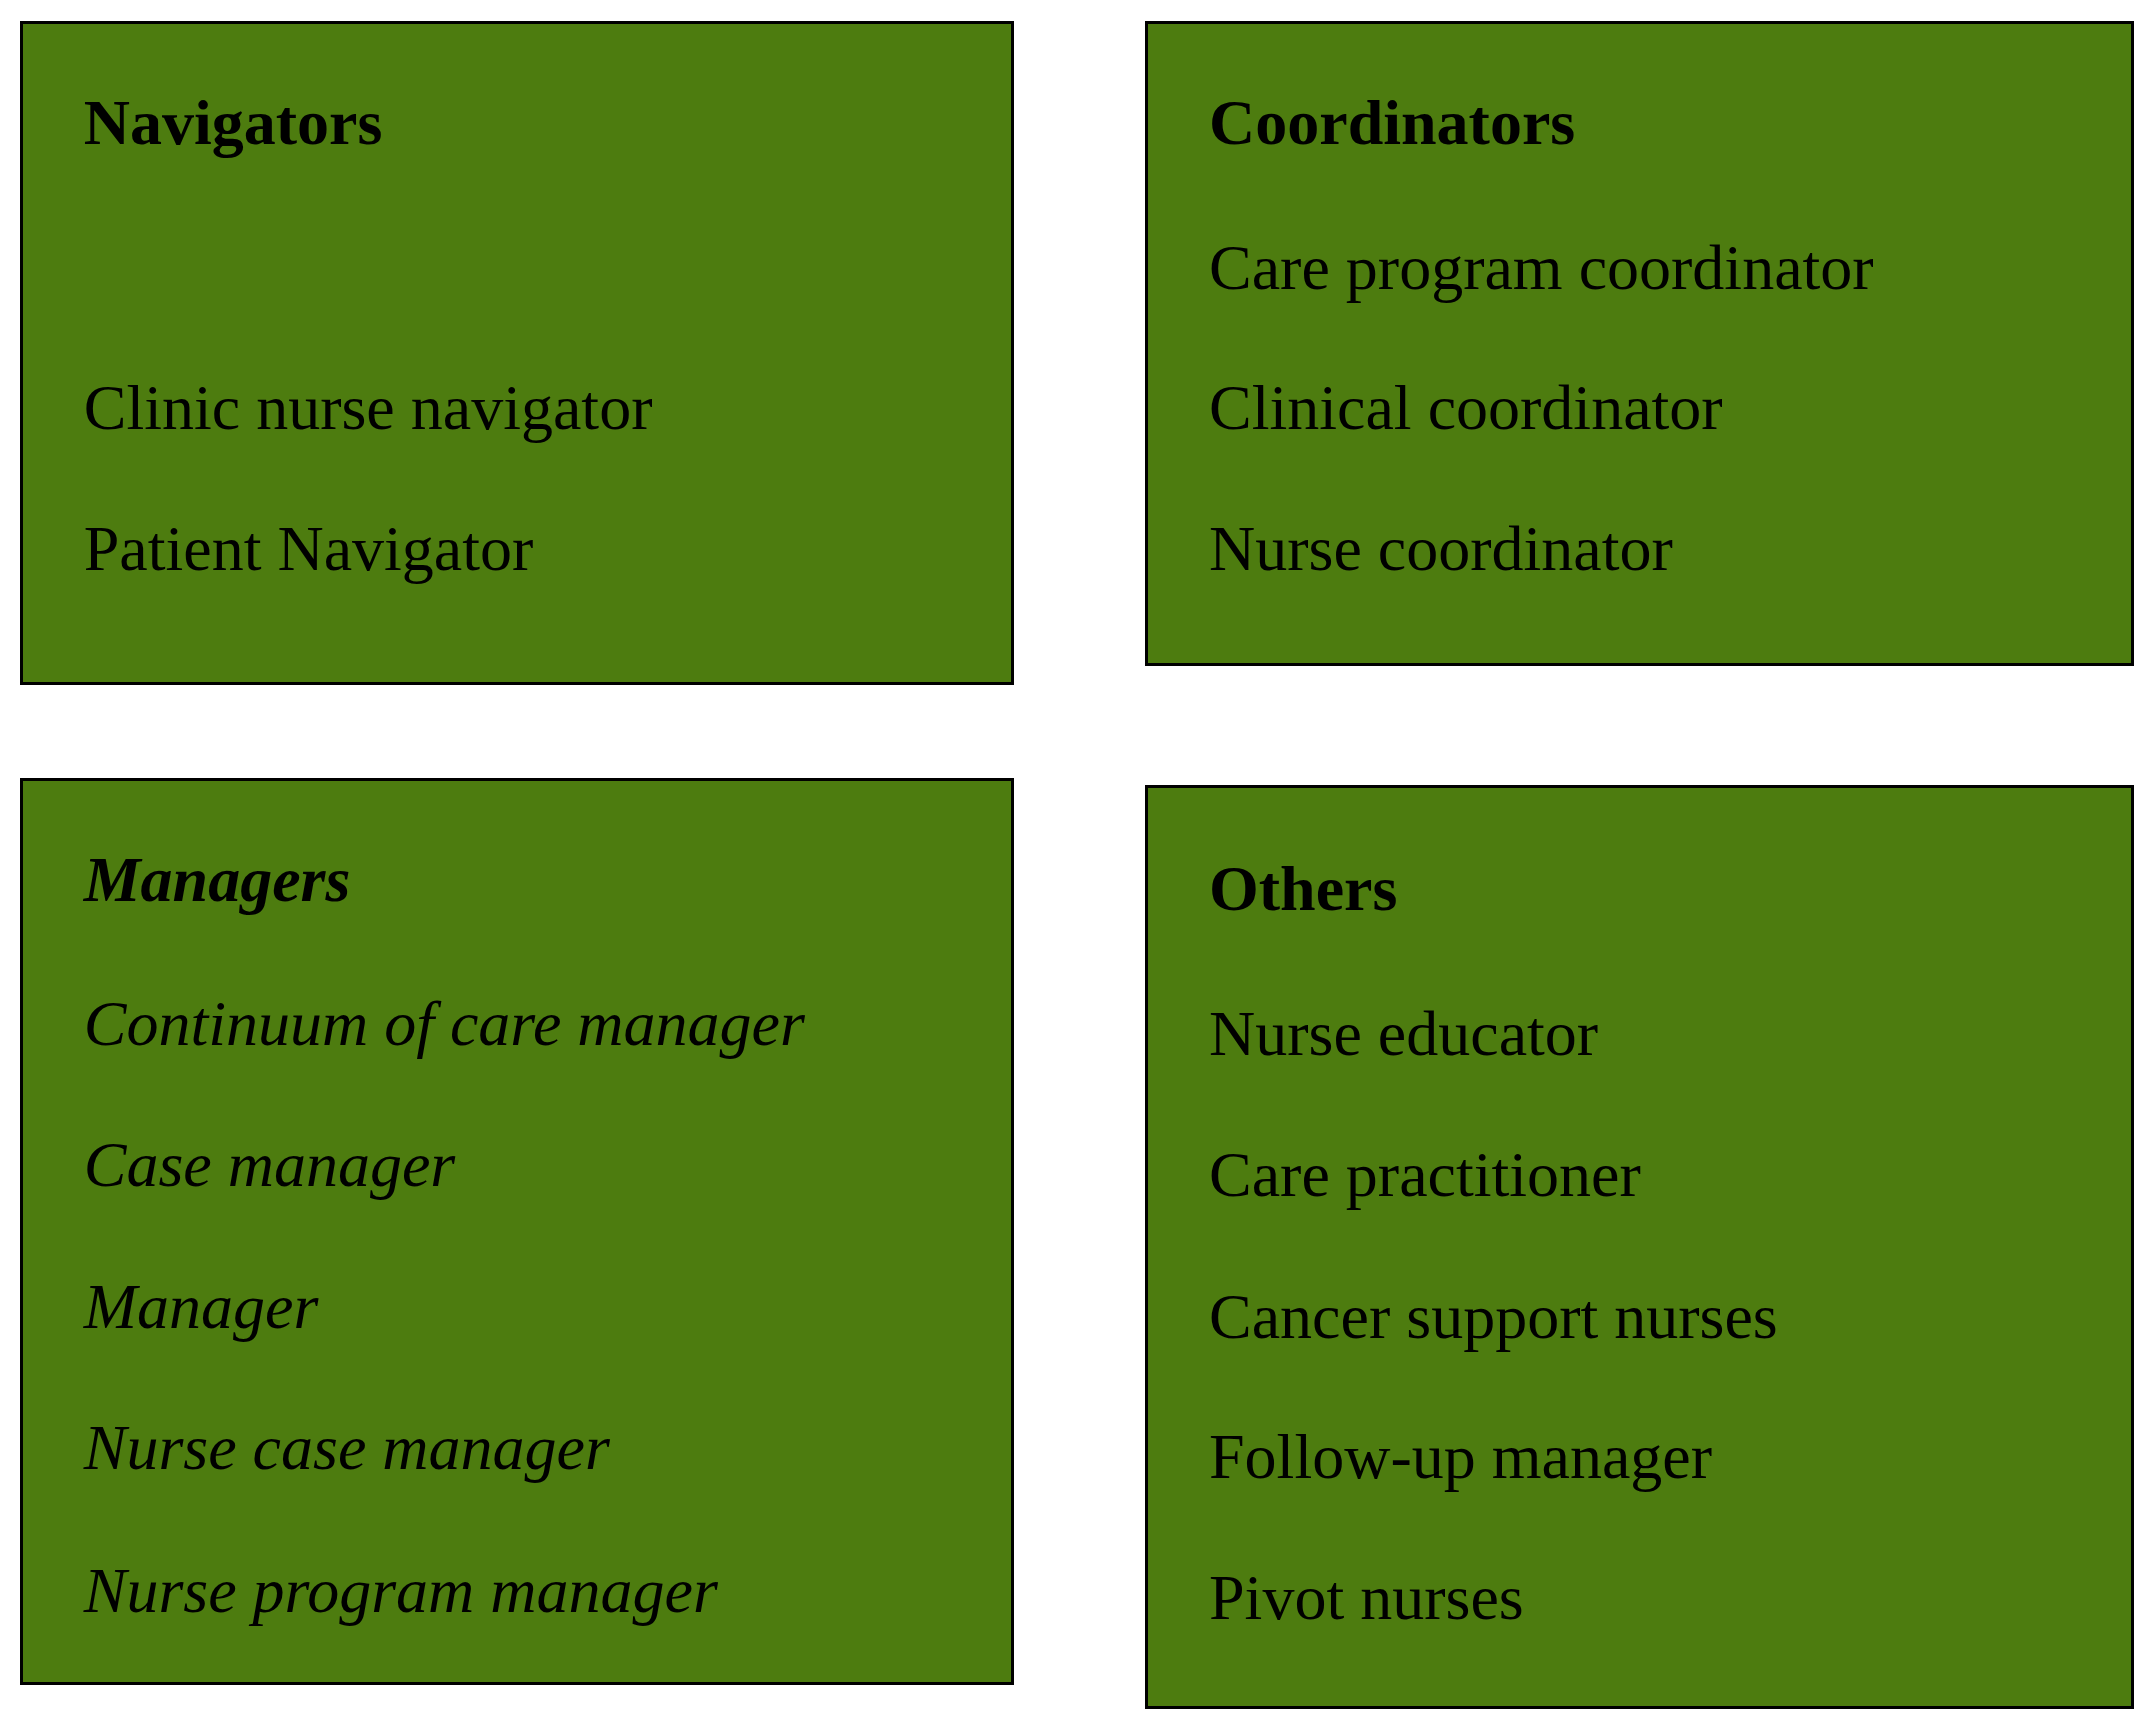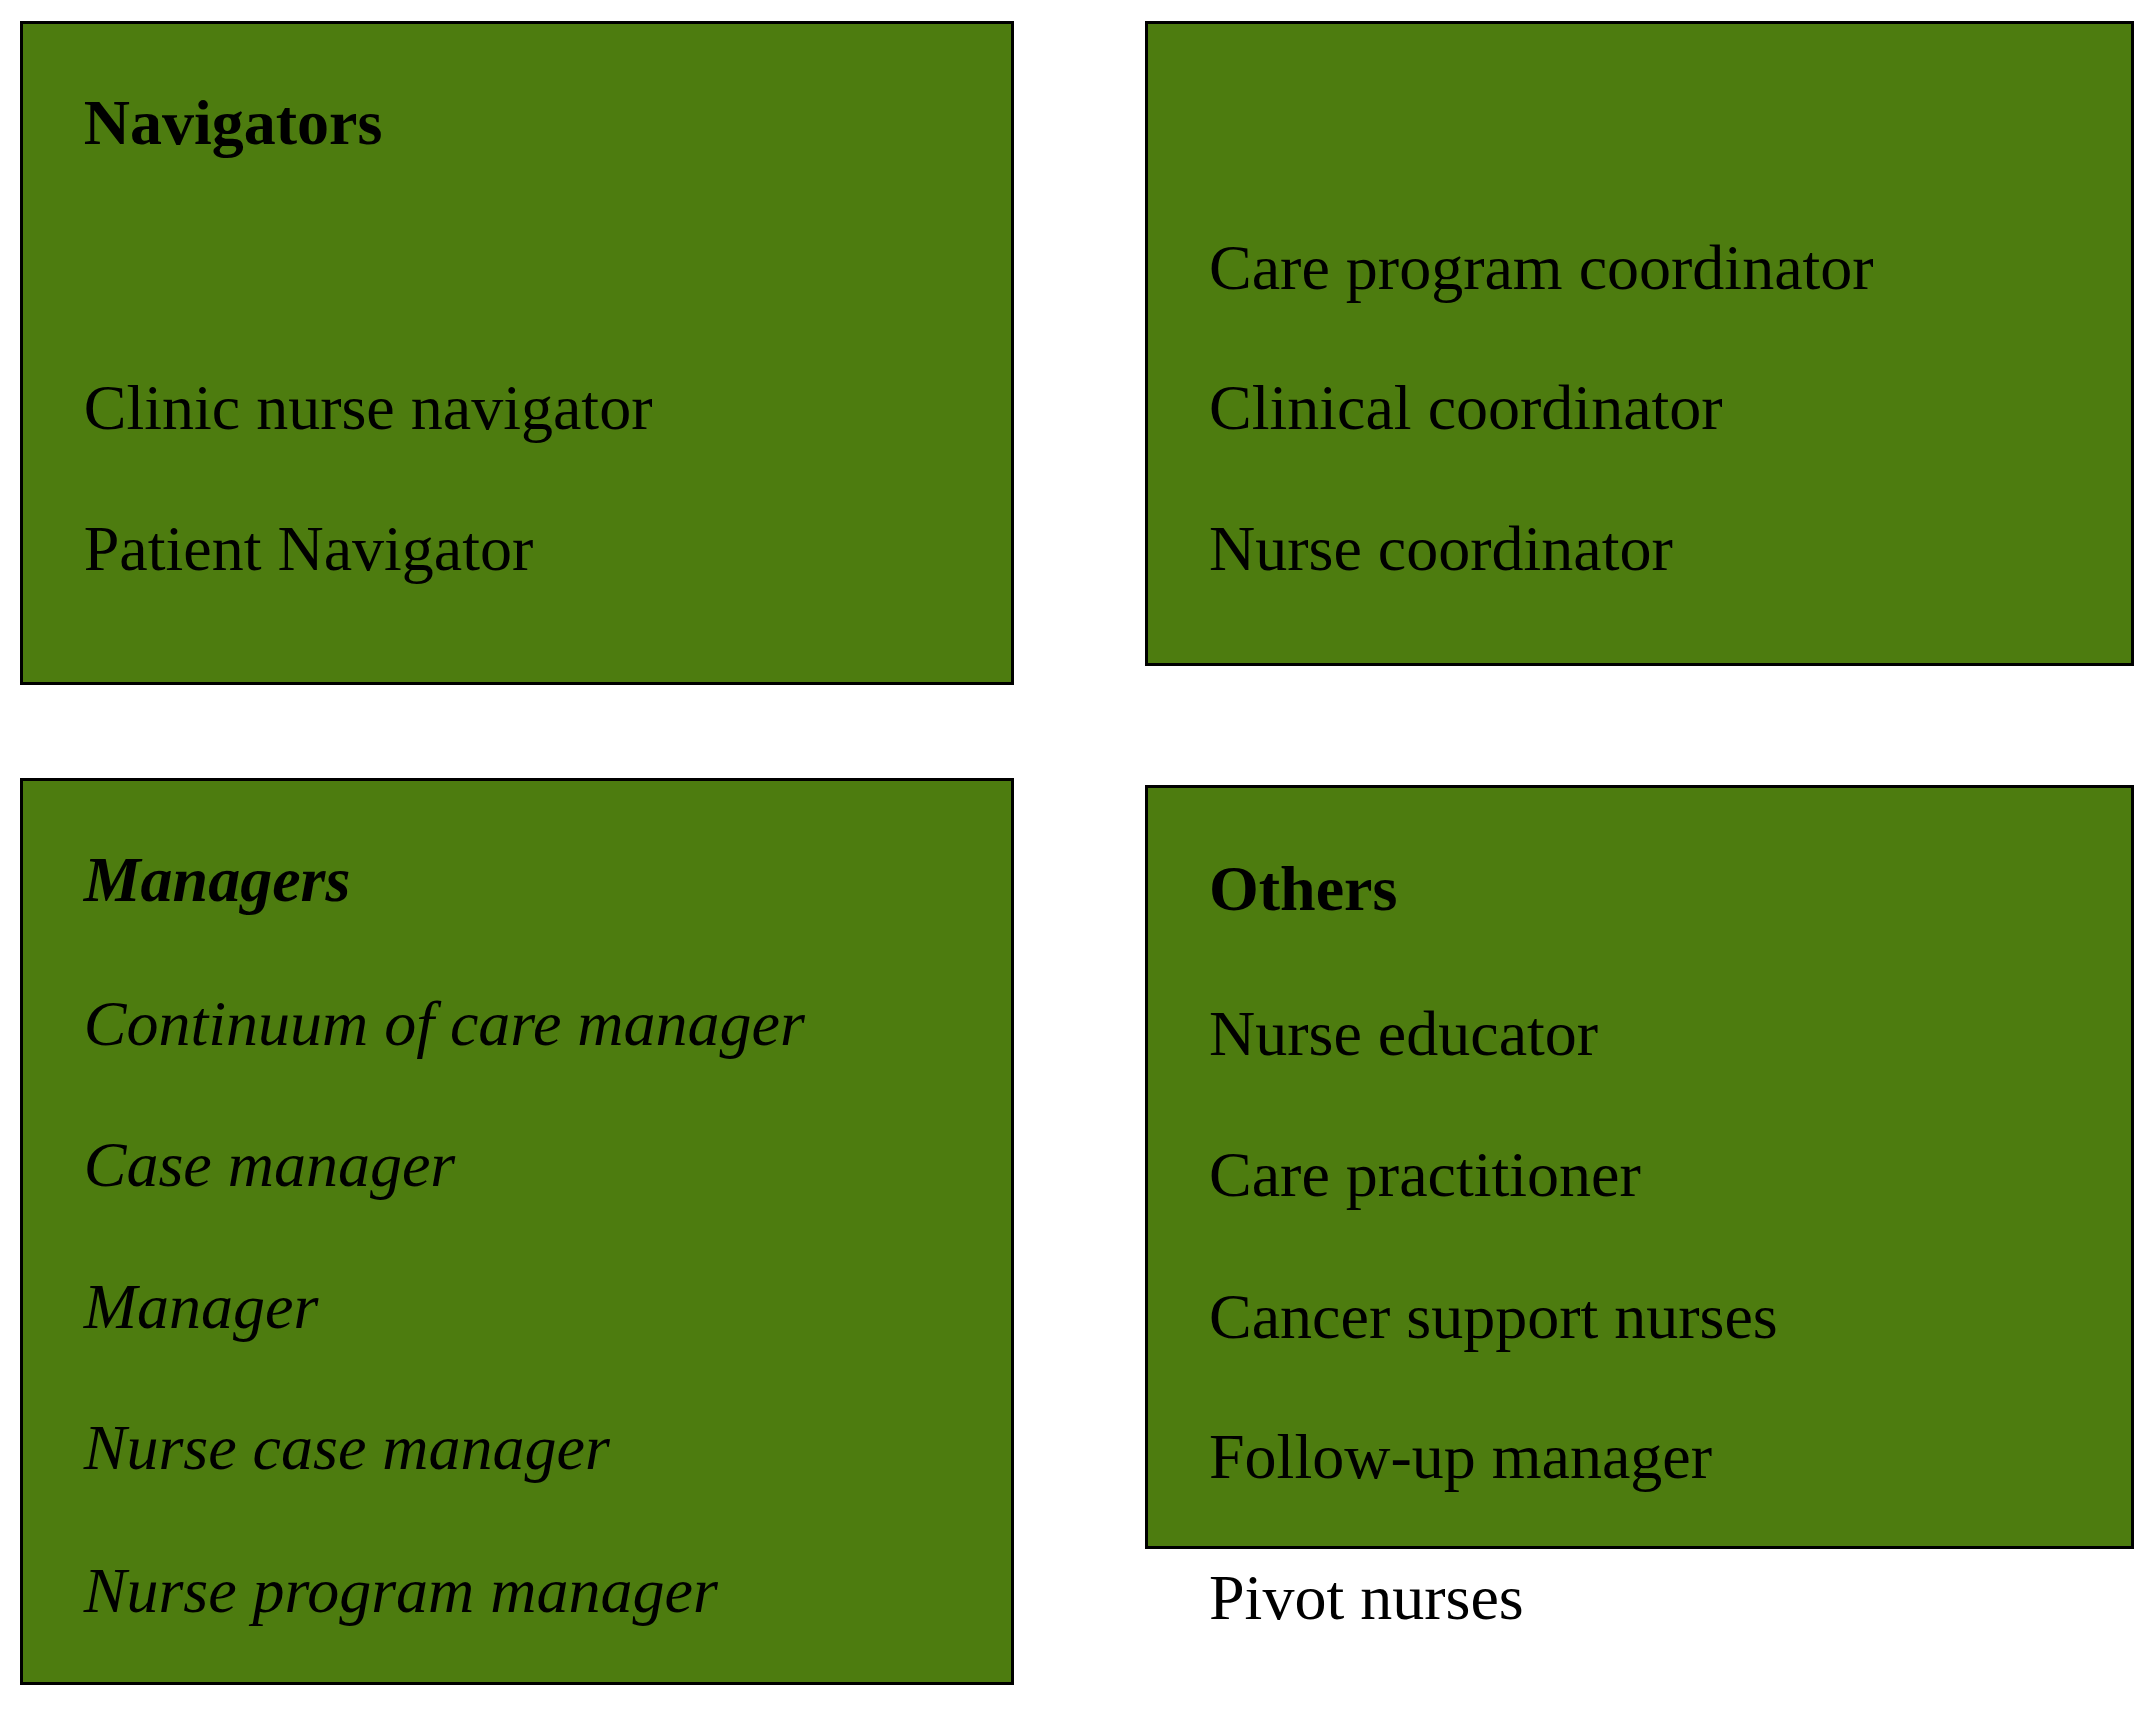--- a/index.html
+++ b/index.html
@@ -27,32 +27,33 @@
       white-space: nowrap;
       font-size: 64px;
       line-height: 1;
     }
     .box .heading {
       font-weight: bold;
     }
     #box-navigators  { left: 19.7px;   top: 20.6px;  width: 994px; height: 664px; }
     #box-coordinators{ left: 1145px; top: 20.6px;  width: 989px; height: 645px; }
     #box-managers    { left: 19.7px;   top: 778px; width: 994px; height: 907px; font-style: italic; }
-    #box-others      { left: 1145px; top: 785px; width: 989px; height: 764px; }
+    #box-others      { left: 1145px; top: 785px; width: 989px; height: 924px; }
   </style>
 </head>
 <body>
 
 <div class="box" id="box-navigators">
   <div class="line heading" style="top:67px">Navigators</div>
   <div class="line" style="top:352px">Clinic nurse navigator</div>
   <div class="line" style="top:493px">Patient Navigator</div>
 </div>
 
 <div class="box" id="box-coordinators">
+  <div class="line heading" style="top:67px">Coordinators</div>
   <div class="line" style="top:212px">Care program coordinator</div>
   <div class="line" style="top:352px">Clinical coordinator</div>
   <div class="line" style="top:493px">Nurse coordinator</div>
 </div>
 
 <div class="box" id="box-managers">
   <div class="line heading" style="top:67px">Managers</div>
   <div class="line" style="top:211px">Continuum of care manager</div>
   <div class="line" style="top:352px">Case manager</div>
   <div class="line" style="top:494px">Manager</div>

